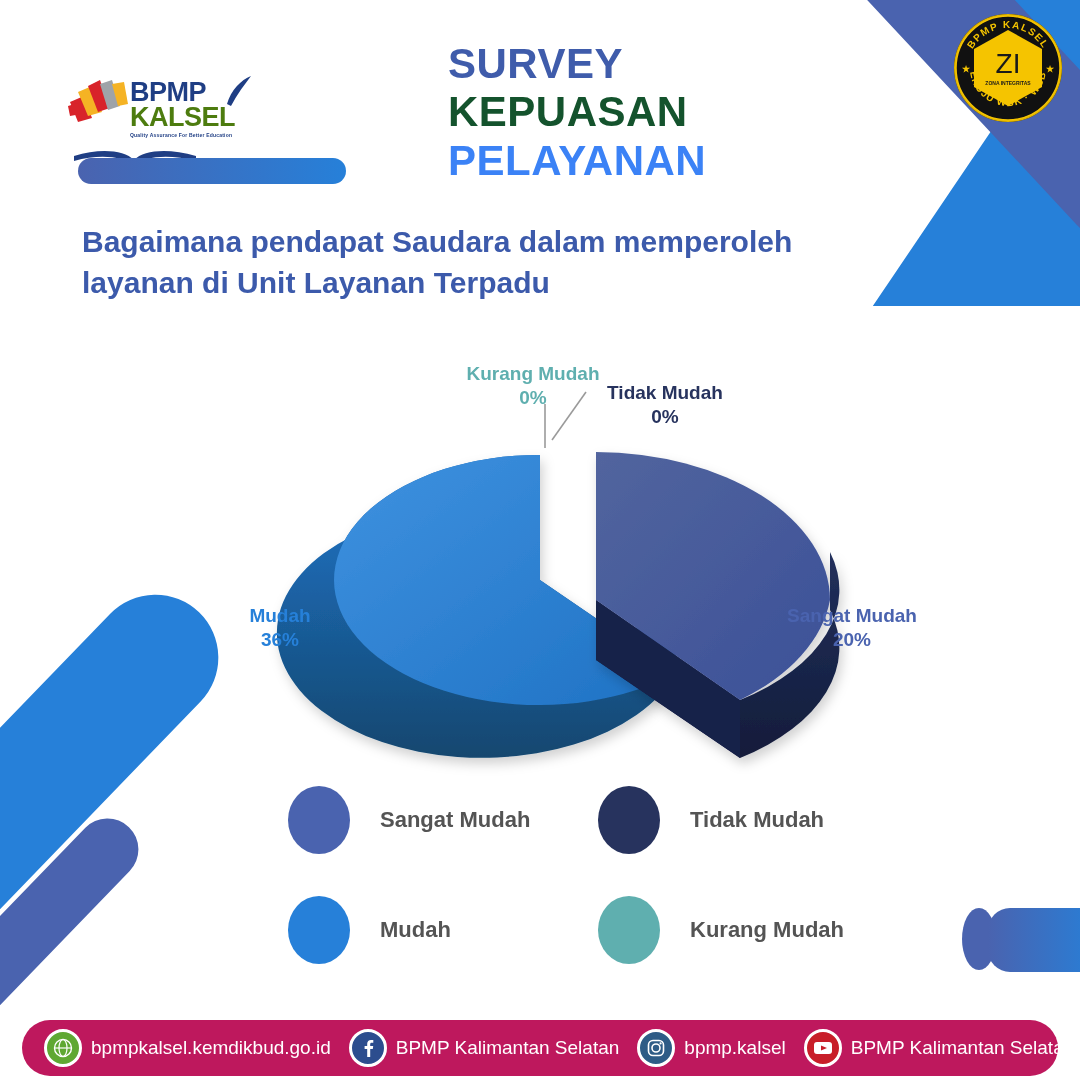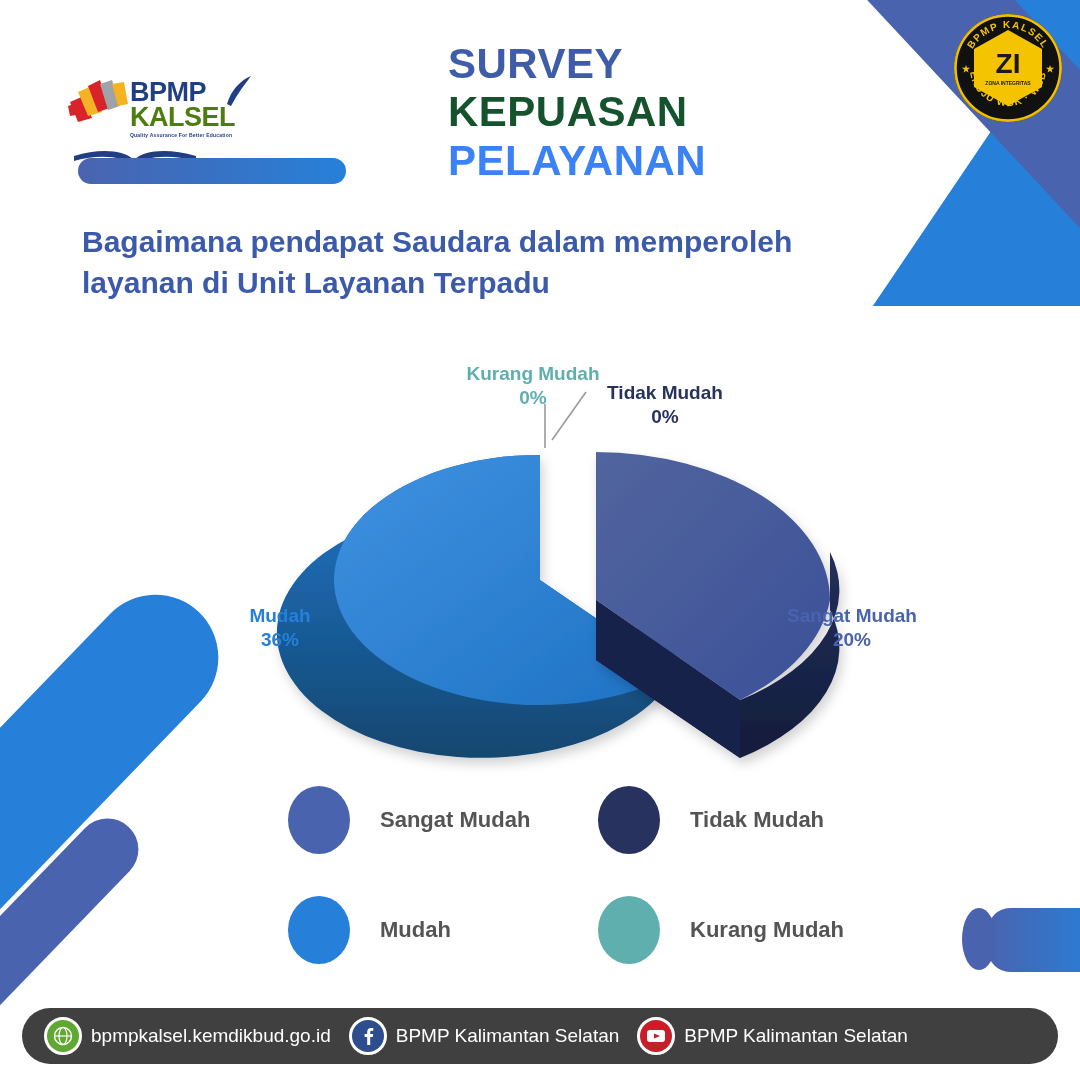--- a/index.html
+++ b/index.html
@@ -96,21 +96,21 @@
     position:absolute; right:18px; top:14px; width:108px; height:108px;
     border-radius:50%; background:#111111;
     display:flex; align-items:center; justify-content:center;
     box-shadow:0 0 0 2px #E0B400 inset;
   }
   #zi-inner {
     width:68px; height:76px; background:#F5C400;
     clip-path:polygon(50% 0%, 100% 25%, 100% 75%, 50% 100%, 0% 75%, 0% 25%);
     display:flex; flex-direction:column; align-items:center; justify-content:center;
   }
-  #zi-letters { font-size:28px; font-weight:bold; color:#1A1A1A; line-height:1; }
+  #zi-letters { font-size:28px; font-weight:normal; color:#1A1A1A; line-height:1; }
   #zi-sub { font-size:5px; font-weight:bold; color:#1A1A1A; margin-top:2px; }
   .zi-arc-text {
     position:absolute; left:0; top:0; width:108px; height:108px;
     font-size:9px; font-weight:bold; fill:#F5C400;
   }
 
   .pie-label { position:absolute; font-weight:bold; text-align:center; }
   #label-kurang {
     left:438px; top:362px; width:190px; font-size:19px; color:#5FAFAF; line-height:1.25;
   }
@@ -135,22 +135,22 @@
   .legend-dot {
     width:62px; height:68px; border-radius:50%; flex:none;
   }
   .legend-label {
     margin-left:30px; font-size:22px; font-weight:bold; color:#545454;
     white-space:nowrap;
   }
 
   
   #footer-bar {
-    position:absolute; left:22px; bottom:16px; width:1036px; height:56px;
-    background:#404040; border-radius:28px;
+    position:absolute; left:22px; bottom:4px; width:1036px; height:56px;
+    background:#be185d; border-radius:28px;
     display:flex; align-items:center; padding:0 22px;
   }
   .footer-item { display:flex; align-items:center; margin-right:18px; }
   .footer-icon {
     width:38px; height:38px; border-radius:50%; flex:none;
     display:flex; align-items:center; justify-content:center;
     border:3px solid #ffffff;
   }
   .footer-text {
     margin-left:9px; font-size:19px; color:#ffffff; white-space:nowrap;
@@ -325,20 +325,30 @@
 
   <div class="footer-item">
     <div class="footer-icon" id="icon-fb">
       <svg width="20" height="20" viewBox="0 0 20 20">
         <path d="M12.2 19v-8h2.6l.4-3h-3V6.2c0-.9.25-1.5 1.5-1.5h1.6V2.1C15.0 2.05 14.05 2 12.95 2 10.7 2 9.2 3.35 9.2 5.85V8H6.6v3h2.6v8z" fill="#fff"></path>
       </svg>
     </div>
     <div class="footer-text">BPMP Kalimantan Selatan</div>
   </div>
 
+  <div class="footer-item">
+    <div class="footer-icon" id="icon-ig">
+      <svg width="20" height="20" viewBox="0 0 20 20">
+        <rect x="2.5" y="2.5" width="15" height="15" rx="4.5" fill="none" stroke="#fff" stroke-width="1.6"></rect>
+        <circle cx="10" cy="10" r="4" fill="none" stroke="#fff" stroke-width="1.6"></circle>
+        <circle cx="14.6" cy="5.4" r="1.1" fill="#fff"></circle>
+      </svg>
+    </div>
+    <div class="footer-text">bpmp.kalsel</div>
+  </div>
 
   <div class="footer-item">
     <div class="footer-icon" id="icon-yt">
       <svg width="22" height="20" viewBox="0 0 22 20">
         <rect x="2" y="4" width="18" height="12" rx="3" fill="#fff"></rect>
         <polygon points="9,7.5 15,10 9,12.5" fill="#C81E29"></polygon>
       </svg>
     </div>
     <div class="footer-text">BPMP Kalimantan Selatan</div>
   </div>

